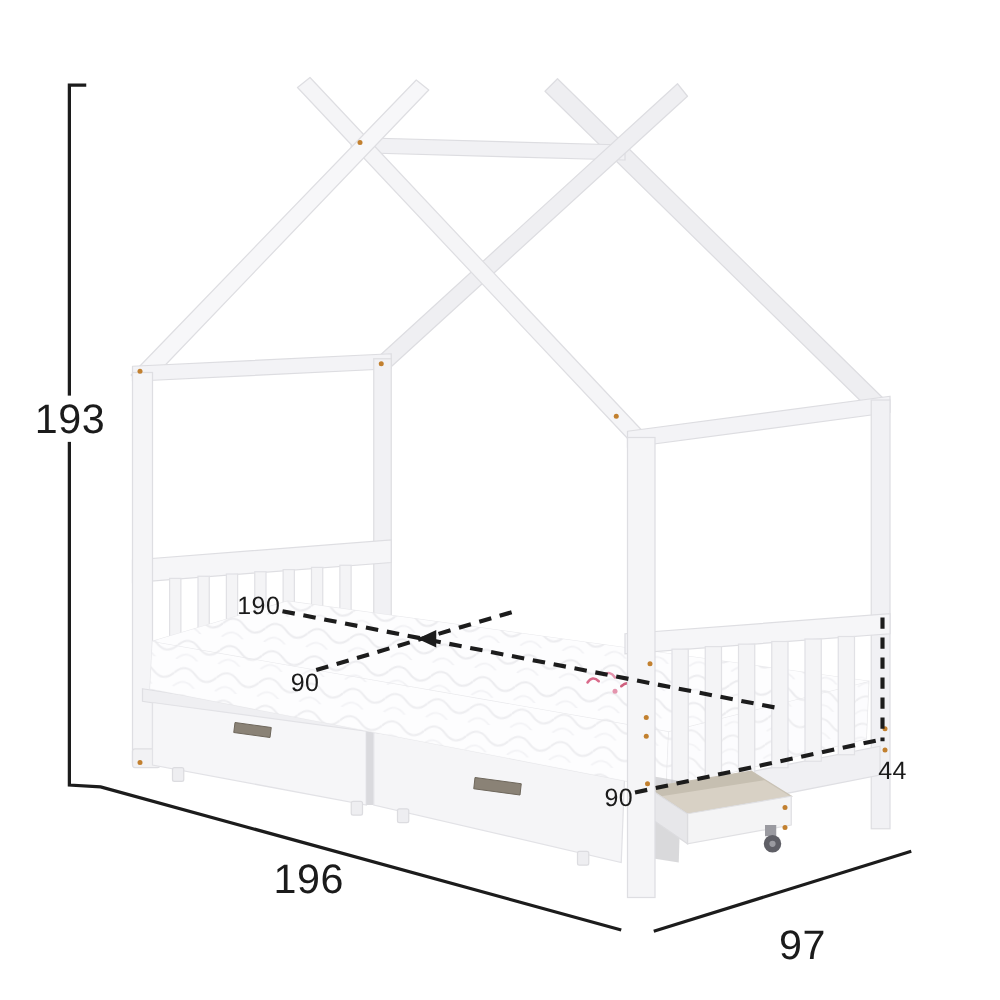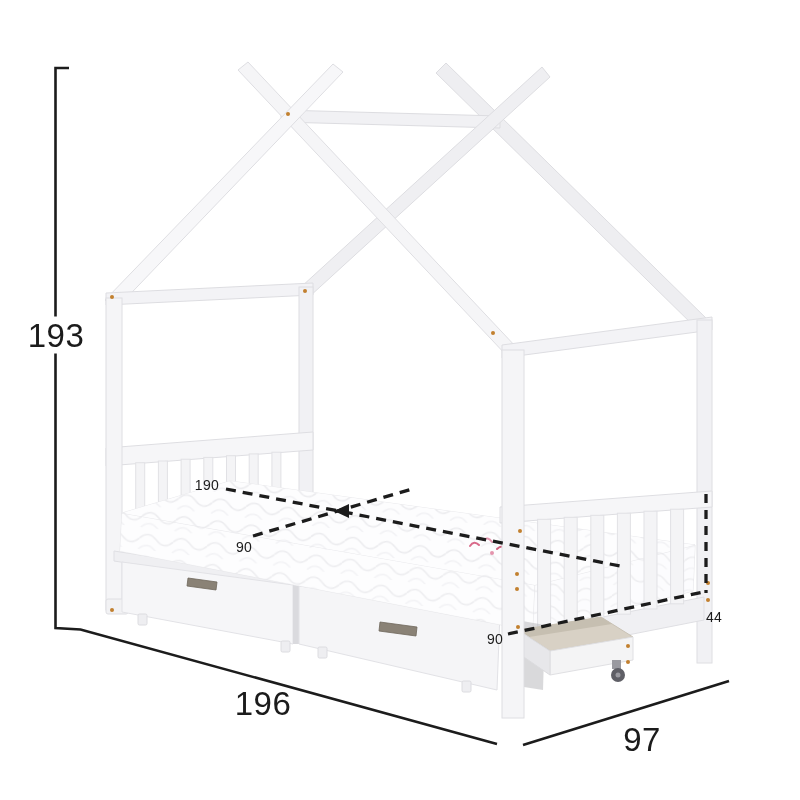--- a/index.html
+++ b/index.html
@@ -2,25 +2,25 @@
 <html><head>
 <meta charset="utf-8">
 <style>
   html,body{margin:0;padding:0;background:#ffffff;}
   .canvas{position:relative;width:800px;height:768px;background:#ffffff;overflow:hidden;
           font-family:"Liberation Sans",sans-serif;}
   .canvas svg{position:absolute;left:0;top:0;}
   .dim{position:absolute;transform:translate(-50%,-50%);color:#1b1b1b;
        font-family:"Liberation Sans",sans-serif;white-space:nowrap;line-height:1;}
   .dim-big{font-size:33px;letter-spacing:0.5px;}
-  .dim-small{font-size:14px;letter-spacing:0.3px;}
+  .dim-small{font-size:20px;letter-spacing:0.3px;}
   .dim-onLine{background:#ffffff;padding:2px 5px;}
   #lab-height{left:56px;top:335px;}
-  #lab-length{left:247px;top:703px;margin-left:16px;}
-  #lab-width{left:642px;top:739px;}
+  #lab-length{left:247px;top:703px;}
+  #lab-width{left:642px;top:756px;}
   #lab-mlen{left:207px;top:485px;}
   #lab-mwid{left:244px;top:547px;}
   #lab-bwid{left:495px;top:639px;}
   #lab-rail{left:714px;top:617px;}
 </style>
 </head>
 <body>
 
 <div class="canvas">
 

